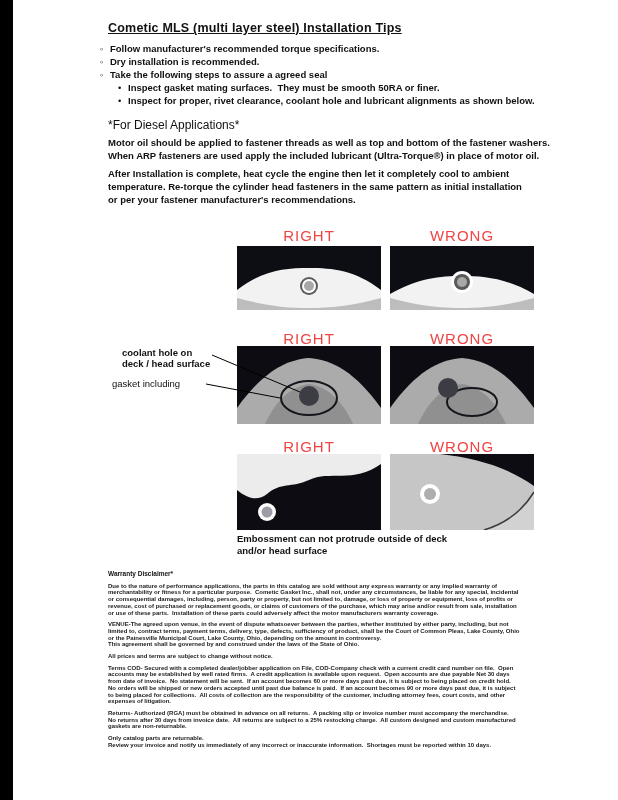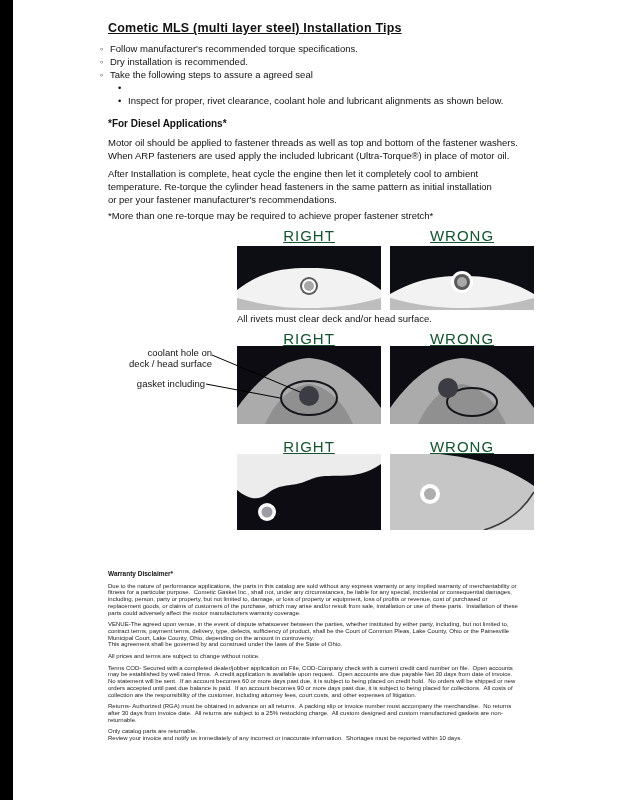--- a/index.html
+++ b/index.html
@@ -4,30 +4,30 @@
 <style>
   * { margin:0; padding:0; box-sizing:border-box; }
   html,body { background:#ffffff; }
   .page {
     position:relative; width:618px; height:800px; background:#ffffff;
     font-family:"Liberation Sans", sans-serif; color:#111; overflow:hidden;
   }
   .abs { position:absolute; }
   .edge-bar { position:absolute; left:0; top:0; width:13px; height:800px; background:#000; }
   .title { font-size:12.5px; font-weight:bold; text-decoration:underline; letter-spacing:0.2px; }
-  .heading { font-size:10px; font-weight:bold; }
+  .heading { font-size:12px; font-weight:normal; }
   .body { font-size:9.5px; line-height:13px; }
-  .pre { white-space:pre-wrap; }
+  .pre { white-space:pre-wrap;font-weight:bold; }
   .tips { font-size:9.5px; line-height:13px; }
   .bullet-row { display:flex; }
   .bullet-row.sub { margin-left:18px; }
   .marker { width:10px; text-align:left; flex:0 0 10px; }
-  .rw { width:144px; text-align:center; font-size:15px; letter-spacing:1px; color:#14532d;text-decoration:underline; }
+  .rw { width:144px; text-align:center; font-size:15px; letter-spacing:1px; color:#ef4444; }
   .caption { font-size:9.5px; line-height:12px; }
-  .callout { font-size:9.5px; line-height:11px; text-align:right; }
+  .callout { font-size:9.5px; line-height:11px; }
   .diagram { display:block; }
   .overlay { pointer-events:none; }
   .disc { width:412px; font-size:6px; line-height:6.7px; color:#222; }
   .disc-head { font-size:6.5px; font-weight:bold; margin-bottom:5px; color:#111; }
   .disc p { margin-bottom:5px; }
   .docnum { font-size:11px; letter-spacing:0.3px; }
 </style>
 </head>
 <body>
 
@@ -45,34 +45,34 @@
     <div class="bullet-row">
       <span class="marker">◦</span>
       <span class="pre">Dry installation is recommended.</span>
     </div>
     <div class="bullet-row">
       <span class="marker">◦</span>
       <span class="pre">Take the following steps to assure a agreed seal</span>
     </div>
     <div class="bullet-row sub">
       <span class="marker">•</span>
+      <span class="pre">Inspect gasket mating surfaces.  They must be smooth 50RA or finer.</span>
     </div>
     <div class="bullet-row sub">
       <span class="marker">•</span>
       <span class="pre">Inspect for proper, rivet clearance, coolant hole and lubricant alignments as shown below.</span>
     </div>
   </div>
 
   <div class="abs heading" style="left:108px;top:118px">*For Diesel Applications*</div>
   <div class="abs body pre" style="left:108px;top:136px;width:505px">Motor oil should be applied to fastener threads as well as top and bottom of the fastener washers.
 When ARP fasteners are used apply the included lubricant (Ultra-Torque®) in place of motor oil.</div>
   <div class="abs body pre" style="left:108px;top:167px;width:505px">After Installation is complete, heat cycle the engine then let it completely cool to ambient
 temperature. Re-torque the cylinder head fasteners in the same pattern as initial installation
 or per your fastener manufacturer's recommendations.</div>
-  <div class="abs body" style="left:108px;top:209px">*More than one re-torque may be required to achieve proper fastener stretch*</div>
 
   <div class="abs rw" style="left:237px;top:227px">RIGHT</div>
   <div class="abs rw" style="left:390px;top:227px">WRONG</div>
 
   <svg class="abs diagram" style="left:237px;top:246px" width="144" height="64" viewBox="0 0 144 64">
     <rect width="144" height="64" fill="#f2f2f2"></rect>
     <path d="M0,0 H144 V44 C118,24 96,22 72,22 C48,22 26,24 0,44 Z" fill="#0d0d14"></path>
     <path d="M0,64 H144 V52 C114,60 94,62 72,62 C50,62 30,60 0,52 Z" fill="#bdbdbd"></path>
     <circle cx="72" cy="40" r="9" fill="#5a5a5a"></circle>
     <circle cx="72" cy="40" r="6" fill="#a8a8a8" stroke="#ffffff" stroke-width="2"></circle>
@@ -80,21 +80,20 @@
 
   <svg class="abs diagram" style="left:390px;top:246px" width="144" height="64" viewBox="0 0 144 64">
     <rect width="144" height="64" fill="#f2f2f2"></rect>
     <path d="M0,0 H144 V48 C116,32 94,30 72,30 C50,30 28,32 0,48 Z" fill="#0d0d14"></path>
     <path d="M0,64 H144 V52 C114,60 94,62 72,62 C50,62 30,60 0,52 Z" fill="#bdbdbd"></path>
     <circle cx="72" cy="36" r="11" fill="#ffffff"></circle>
     <circle cx="72" cy="36" r="8" fill="#5a5a5a"></circle>
     <circle cx="72" cy="36" r="5" fill="#a8a8a8"></circle>
   </svg>
 
-  <div class="abs caption pre" style="left:237px;top:313px;width:300px">All rivets must clear deck and/or head surface.</div>
 
   <div class="abs rw" style="left:237px;top:330px">RIGHT</div>
   <div class="abs rw" style="left:390px;top:330px">WRONG</div>
 
   <div class="abs callout pre" style="left:122px;top:347px;width:90px">coolant hole on
 deck / head surface</div>
   <div class="abs callout" style="left:112px;top:378px;width:93px">gasket including</div>
 
   <svg class="abs diagram" style="left:237px;top:346px" width="144" height="78" viewBox="0 0 144 78">
     <rect width="144" height="78" fill="#0c0c12"></rect>
@@ -130,20 +129,22 @@
 
   <svg class="abs diagram" style="left:390px;top:454px" width="144" height="76" viewBox="0 0 144 76">
     <rect width="144" height="76" fill="#c6c6c6"></rect>
     <path d="M50,0 H144 V32 C116,12 84,4 50,0 Z" fill="#0c0c12"></path>
     <path d="M144,38 C132,58 114,70 94,76 H144 Z" fill="#d2d2d2"></path>
     <path d="M94,76 C114,70 132,58 144,38" fill="none" stroke="#3c3c3c" stroke-width="1.5"></path>
     <circle cx="40" cy="40" r="10" fill="#ffffff"></circle>
     <circle cx="40" cy="40" r="6" fill="#aeaeae"></circle>
   </svg>
 
+  <div class="abs caption pre" style="left:237px;top:533px;width:300px">Embossment can not protrude outside of deck
+and/or head surface</div>
 
   <div class="abs disc" style="left:108px;top:571px">
     <div class="disc-head">Warranty Disclaimer*</div>
     <p class="pre">Due to the nature of performance applications, the parts in this catalog are sold without any express warranty or any implied warranty of merchantability or fitness for a particular purpose.  Cometic Gasket Inc., shall not, under any circumstances, be liable for any special, incidental or consequential damages, including, person, party or property, but not limited to, damage, or loss of property or equipment, loss of profits or revenue, cost of purchased or replacement goods, or claims of customers of the purchase, which may arise and/or result from sale, installation or use of these parts.  Installation of these parts could adversely affect the motor manufacturers warranty coverage.</p>
     <p class="pre">VENUE-The agreed upon venue, in the event of dispute whatsoever between the parties, whether instituted by either party, including, but not limited to, contract terms, payment terms, delivery, type, defects, sufficiency of product, shall be the Court of Common Pleas, Lake County, Ohio or the Painesville Municipal Court, Lake County, Ohio, depending on the amount in controversy.
 This agreement shall be governed by and construed under the laws of the State of Ohio.</p>
     <p class="pre">All prices and terms are subject to change without notice.</p>
     <p class="pre">Terms COD- Secured with a completed dealer/jobber application on File, COD-Company check with a current credit card number on file.  Open accounts may be established by well rated firms.  A credit application is available upon request.  Open accounts are due payable Net 30 days from date of invoice.  No statement will be sent.  If an account becomes 60 or more days past due, it is subject to being placed on credit hold.  No orders will be shipped or new orders accepted until past due balance is paid.  If an account becomes 90 or more days past due, it is subject to being placed for collections.  All costs of collection are the responsibility of the customer, including attorney fees, court costs, and other expenses of litigation.</p>
     <p class="pre">Returns- Authorized (RGA) must be obtained in advance on all returns.  A packing slip or invoice number must accompany the merchandise.  No returns after 30 days from invoice date.  All returns are subject to a 25% restocking charge.  All custom designed and custom manufactured gaskets are non-returnable.</p>
     <p class="pre">Only catalog parts are returnable.

